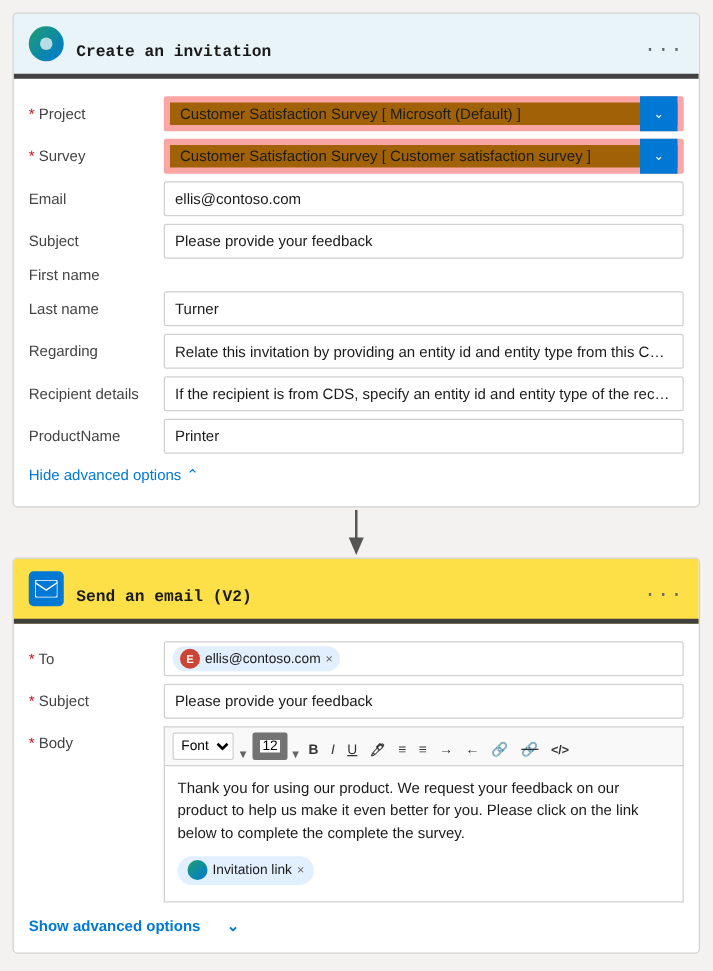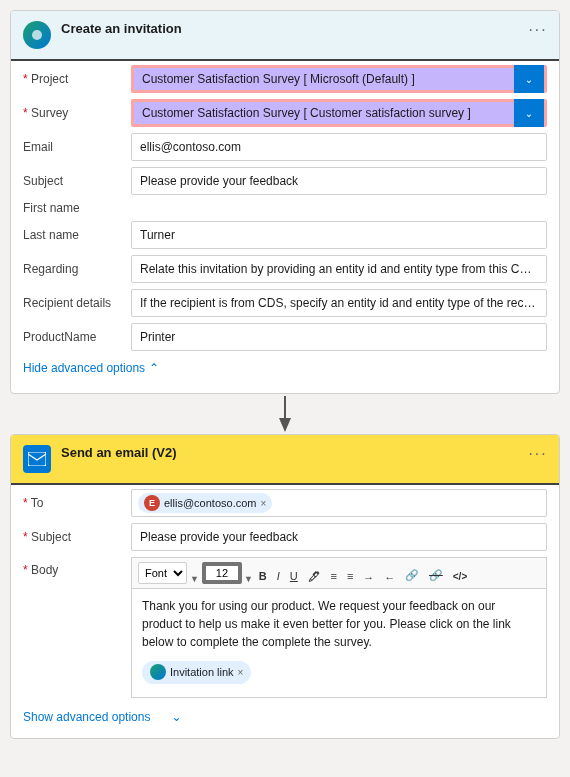--- a/index.html
+++ b/index.html
@@ -19,25 +19,26 @@
     .card {
       background: #fff;
       border: 1px solid #d0d0d0;
       border-radius: 4px;
       width: 100%;
       overflow: hidden;
     }
 
     .card-header {
       display: flex;
-      align-items: flex-start;
+      align-items: flex-end;
       padding: 10px 12px;
       background: #e8f4f8;
-      border-bottom: 2px solid #404040;
+      border-bottom: 4px solid #404040;
       gap: 10px;
+      font-family: Liberation Mono, monospace;
     }
 
     .card-header-icon {
       width: 28px;
       height: 28px;
       border-radius: 50%;
       background: linear-gradient(135deg, #1e9e70, #0078d4);
       flex-shrink: 0;
       display: flex;
       align-items: center;
@@ -57,21 +58,21 @@
     }
 
     .card-header-more {
       color: #666;
       font-size: 16px;
       cursor: pointer;
       letter-spacing: 1px;
     }
 
     .form-body {
-      padding: 4px 12px 12px 12px;
+      padding: 14px 12px 12px 12px;
     }
 
     .form-row {
       display: flex;
       align-items: center;
       margin-bottom: 6px;
       gap: 8px;
     }
 
     .form-label {
@@ -96,23 +97,23 @@
       background: #fff;
       height: 28px;
       overflow: hidden;
       text-overflow: ellipsis;
       white-space: nowrap;
     }
 
     .form-input-dropdown {
       display: flex;
       align-items: center;
-      border: 3px solid #fca5a5;
-      border-radius: 2px;
-      background: #c4b5fd;
+      border: 5px solid #fca5a5;
+      border-radius: 2px;
+      background: #a16207;
       flex: 1;
       height: 28px;
     }
 
     .form-input-dropdown span {
       flex: 1;
       padding: 5px 8px;
       font-size: 12px;
       color: #1b1b1b;
       overflow: hidden;
@@ -260,25 +261,26 @@
     }
 
     .show-advanced {
       color: #0078d4;
       font-size: 12px;
       cursor: pointer;
       display: flex;
       align-items: center;
       gap: 21px;
       padding: 6px 0 2px 0;
+      font-weight: bold;
     }
 
     .font-size-input {
-      width: 40px;
-      border: 4px solid #737373;
+      width: 28px;
+      border: 6px solid #737373;
       border-radius: 2px;
       padding: 1px 2px;
       font-size: 11px;
       height: 22px;
       text-align: center;
     }
   </style>
 </head>
 <body>
 

